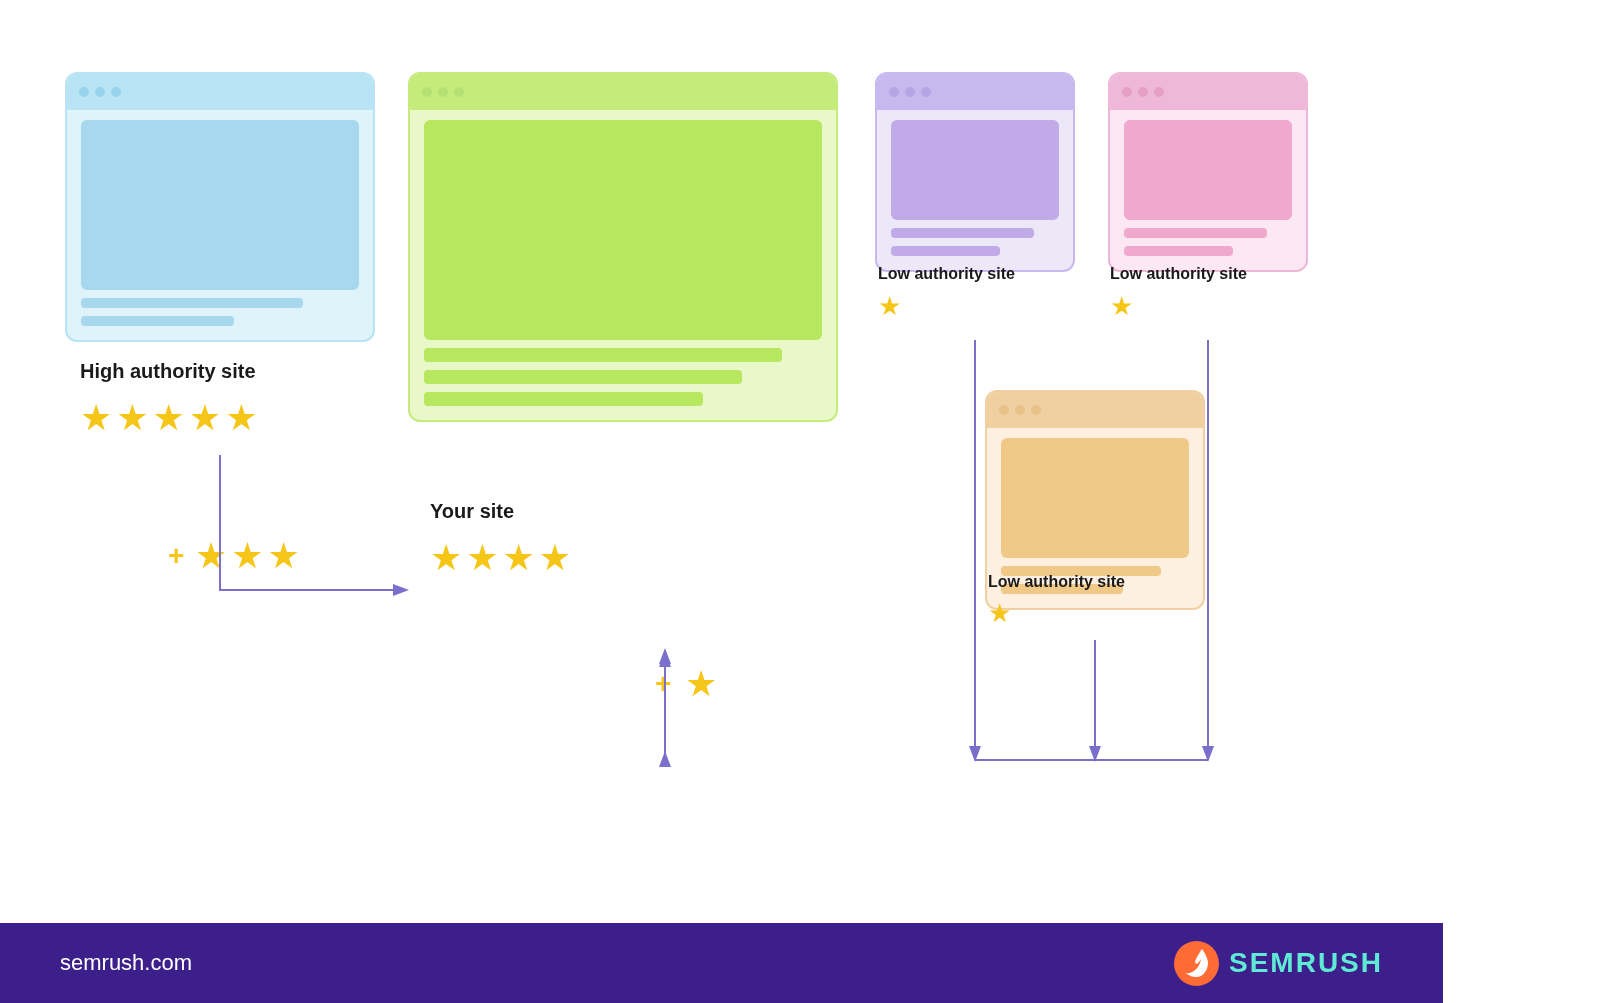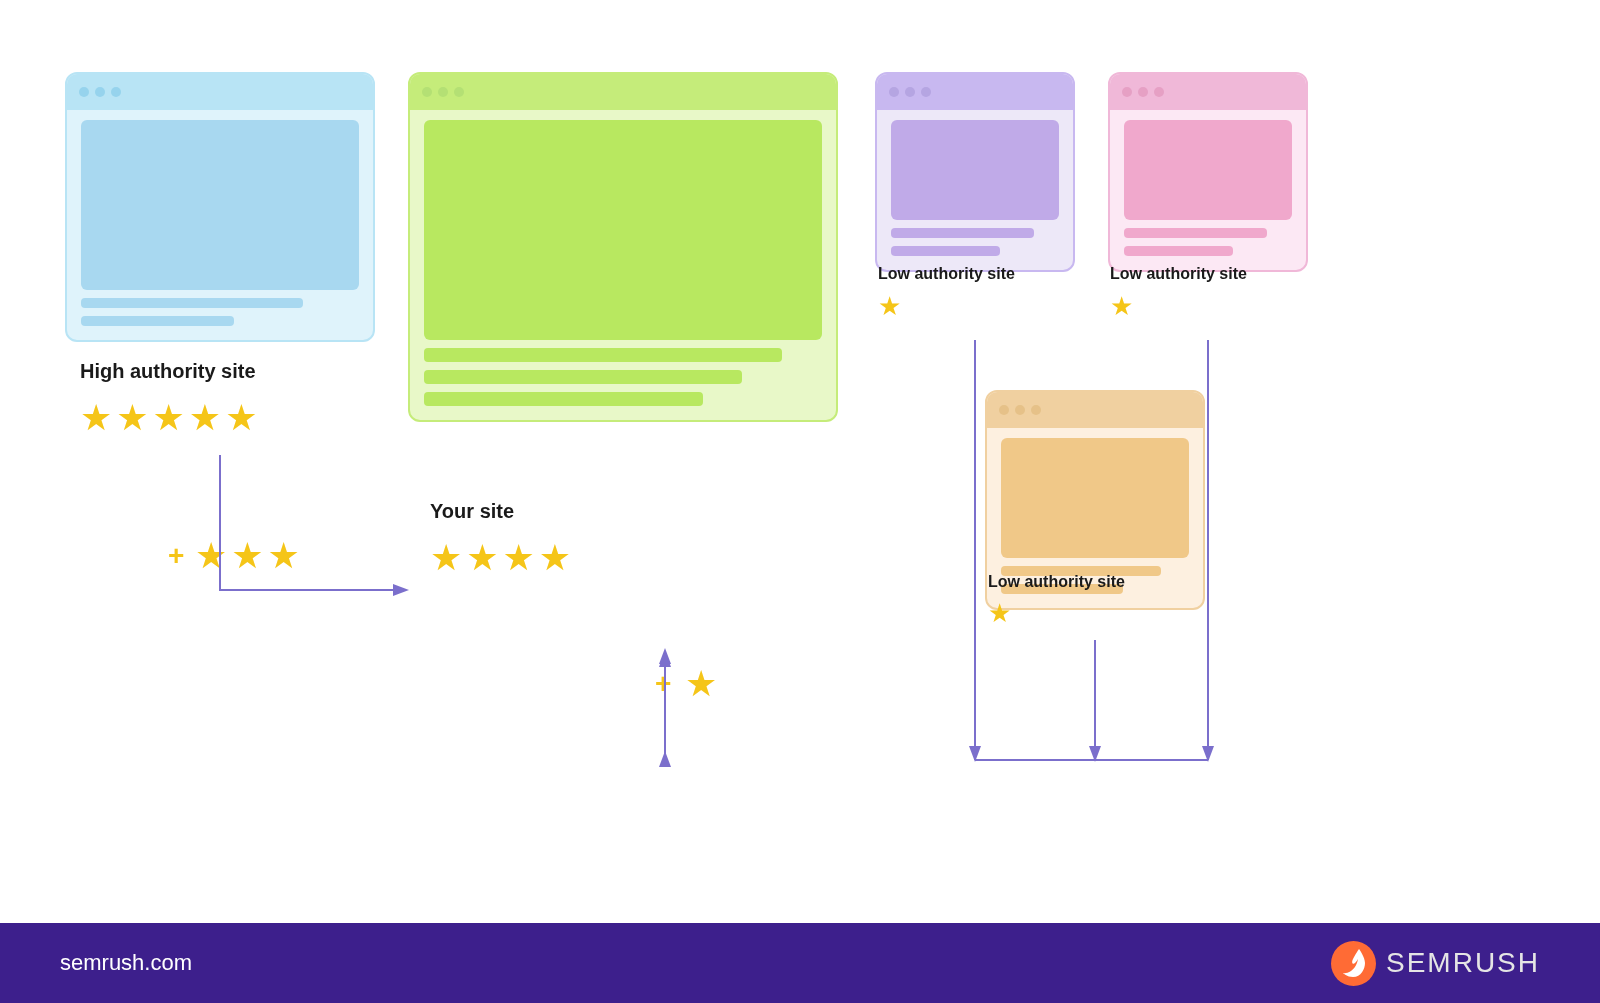--- a/index.html
+++ b/index.html
@@ -10,21 +10,21 @@
       font-family: Arial, sans-serif;
       overflow: hidden;
       position: relative;
     }
 
     
     .footer {
       position: absolute;
       bottom: 0;
       left: 0;
-      width: 1600px;
+      width: 1443px;
       height: 80px;
       background: #3d1f8c;
       display: flex;
       align-items: center;
       justify-content: space-between;
       padding: 0 60px;
     }
     .footer-url {
       color: #ffffff;
       font-size: 22px;
@@ -33,23 +33,23 @@
     .semrush-logo {
       display: flex;
       align-items: center;
       gap: 10px;
     }
     .semrush-logo-icon {
       width: 45px;
       height: 45px;
     }
     .semrush-logo-text {
-      color: #e5e5e5;
+      color: #5eead4;
       font-size: 28px;
-      font-weight: 400;
+      font-weight: 700;
       letter-spacing: 2px;
     }
 
     
     .diagram {
       position: absolute;
       top: 0;
       left: 0;
       width: 1600px;
       height: 923px;

